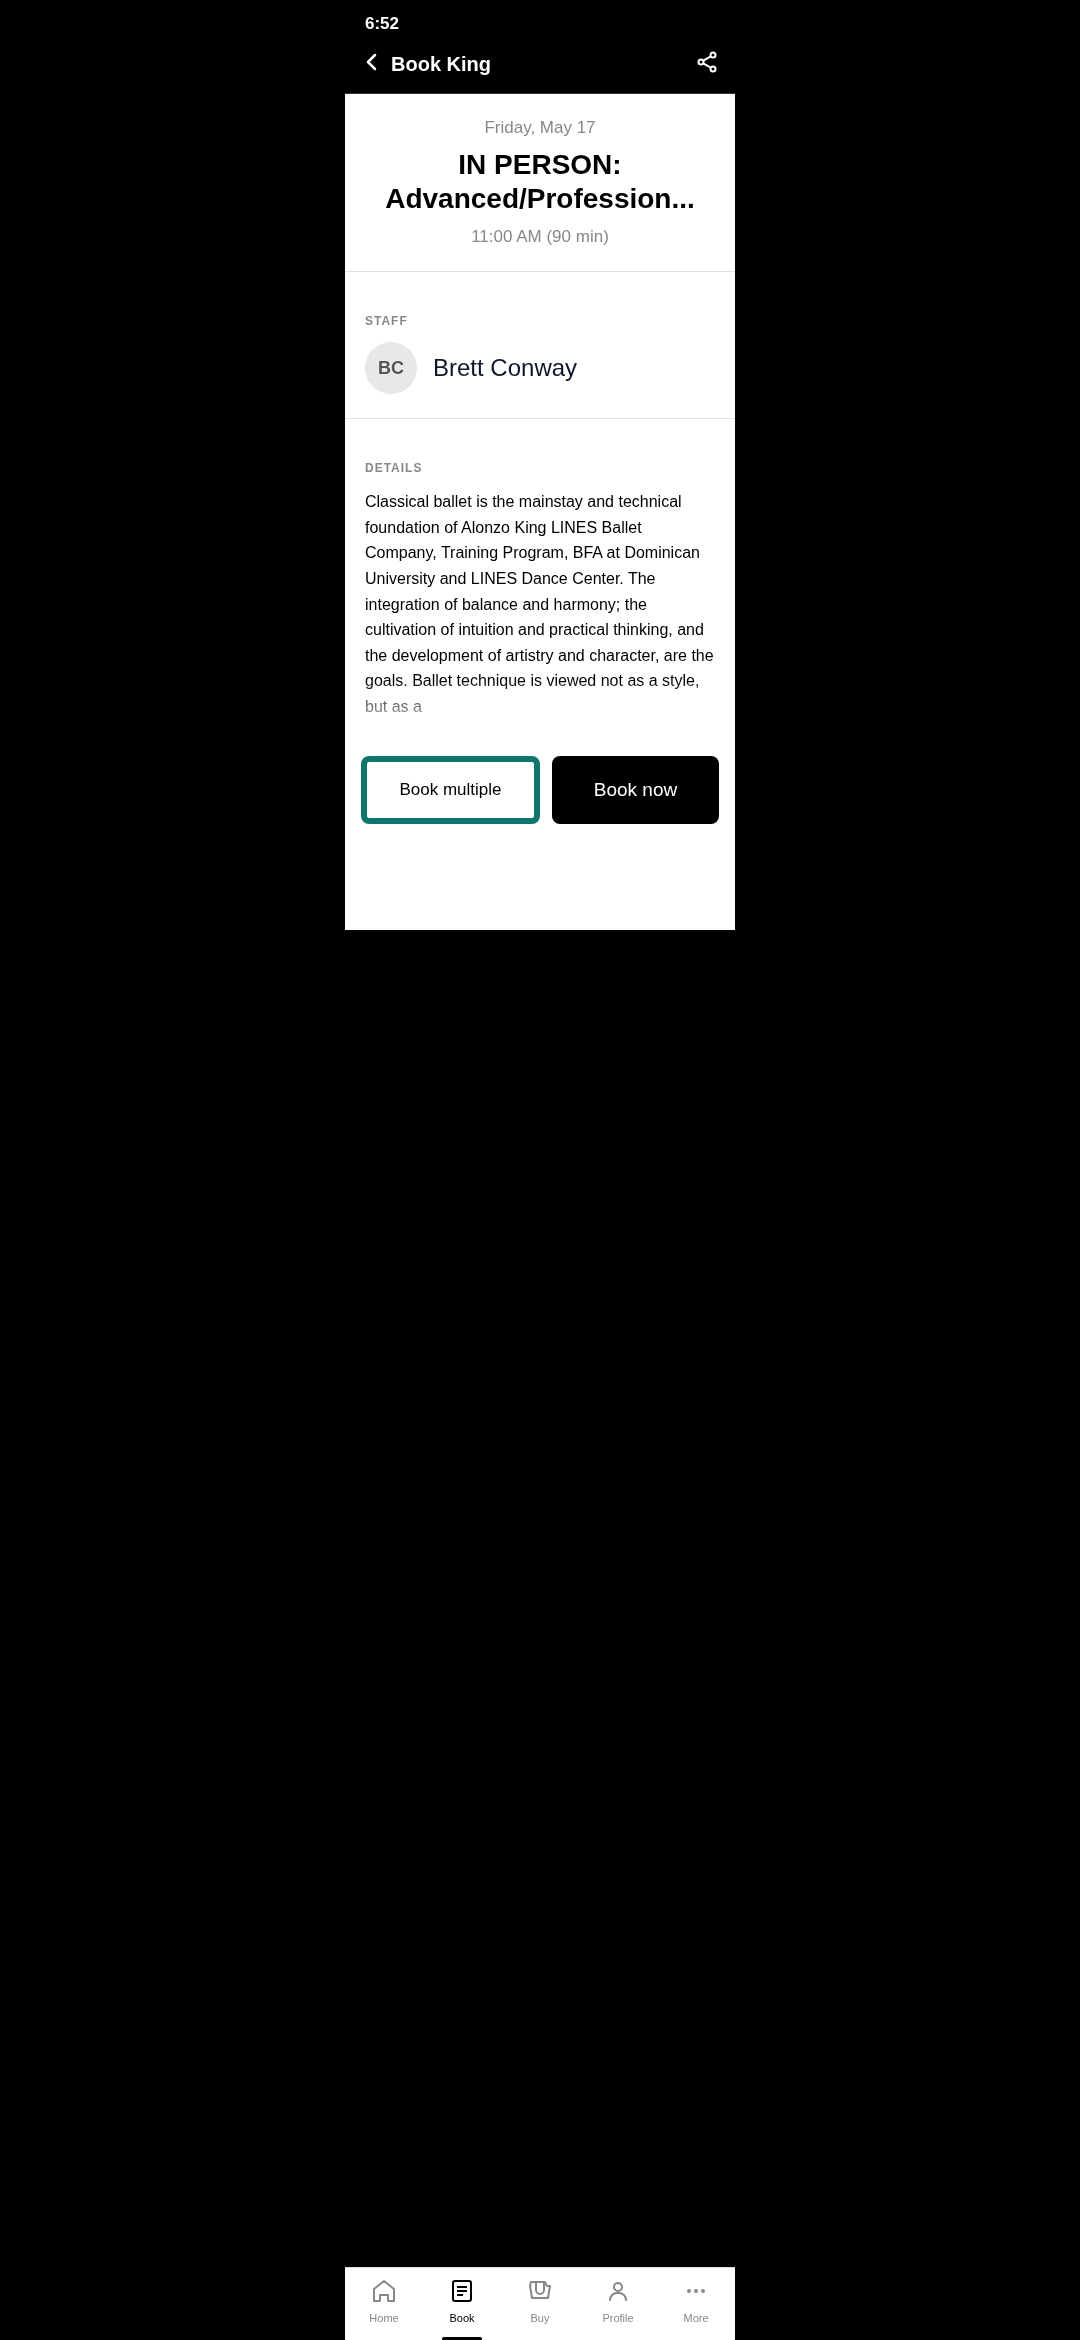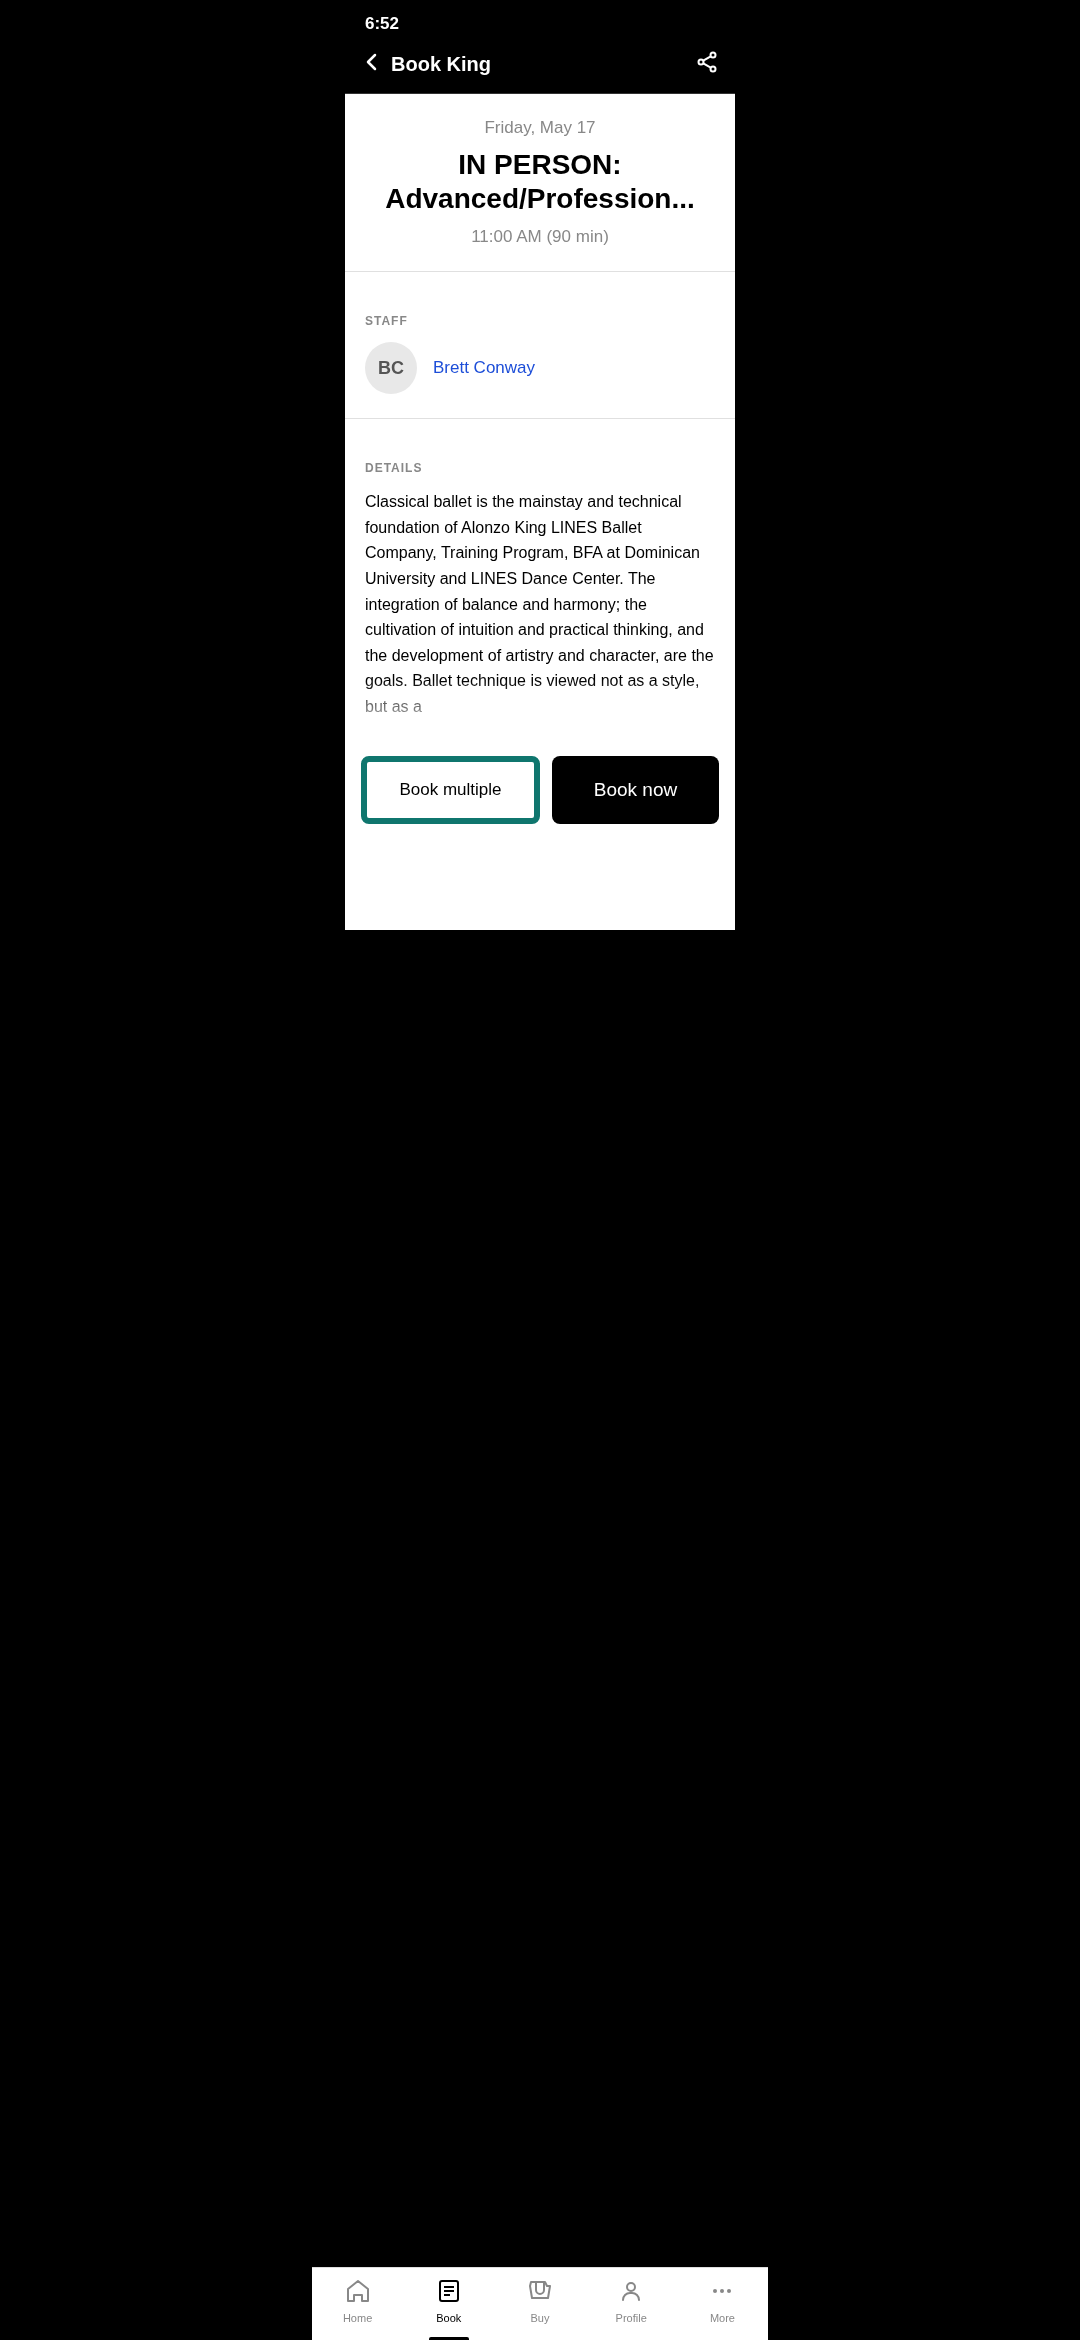--- a/index.html
+++ b/index.html
@@ -136,23 +136,23 @@
       display: flex;
       align-items: center;
       justify-content: center;
       font-size: 18px;
       font-weight: 700;
       color: #555;
       flex-shrink: 0;
     }
 
     .staff-name {
-      font-size: 17px;
+      font-size: 24px;
       font-weight: 500;
-      color: #1d4ed8;
+      color: #0f172a;
     }
 
     .details-text {
       font-size: 16px;
       line-height: 1.6;
       color: #000;
       margin-bottom: 0;
       padding-bottom: 20px;
     }
 
@@ -189,21 +189,21 @@
       cursor: pointer;
       text-align: center;
     }
 
     
     .tab-bar {
       position: fixed;
       bottom: 0;
       left: 50%;
       transform: translateX(-50%);
-      width: 456px;
+      width: 390px;
       background: #fff;
       border-top: 1px solid #ddd;
       display: flex;
       align-items: stretch;
     }
 
     .tab-item {
       flex: 1;
       display: flex;
       flex-direction: column;

